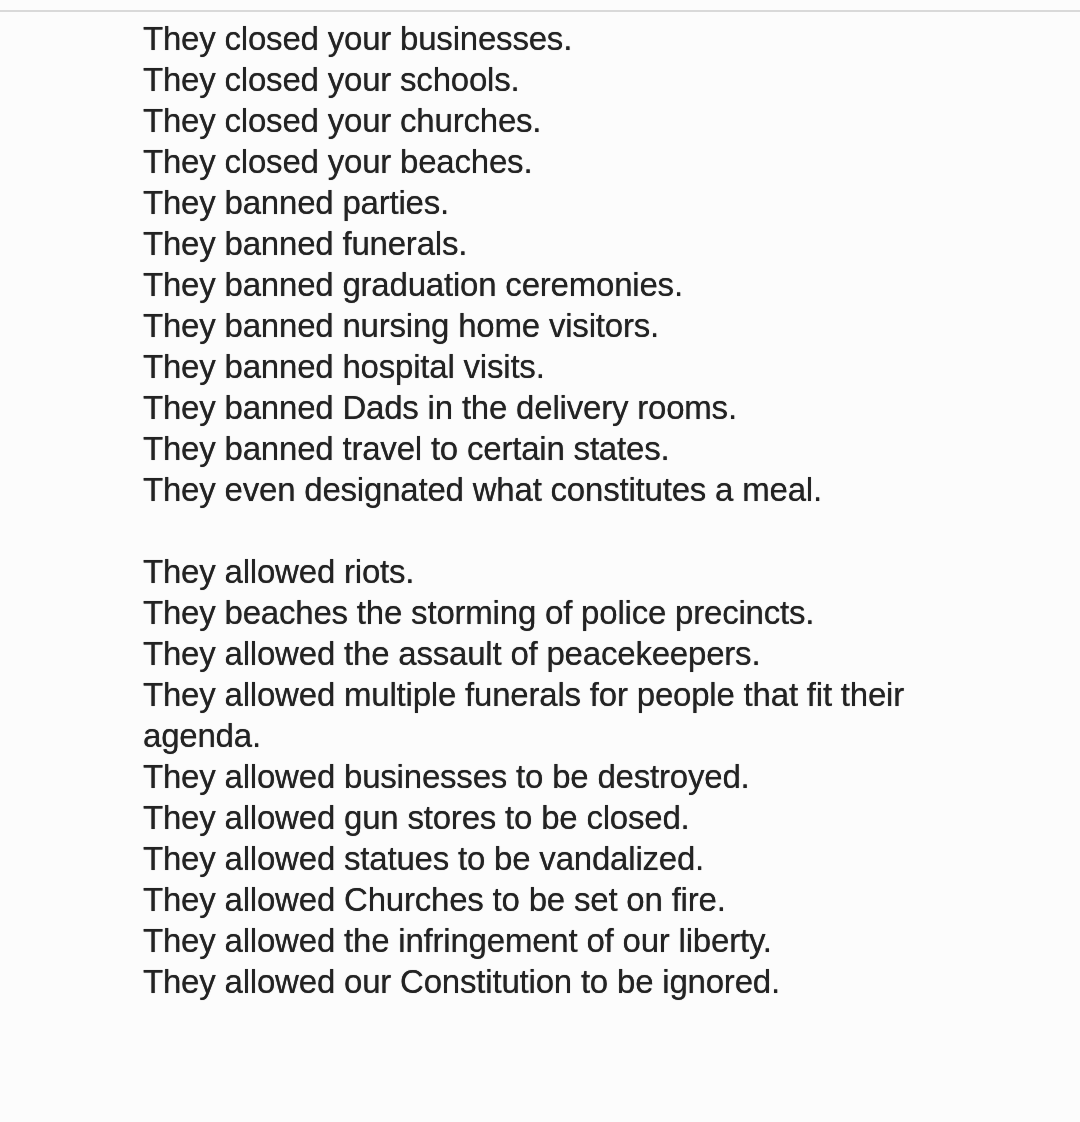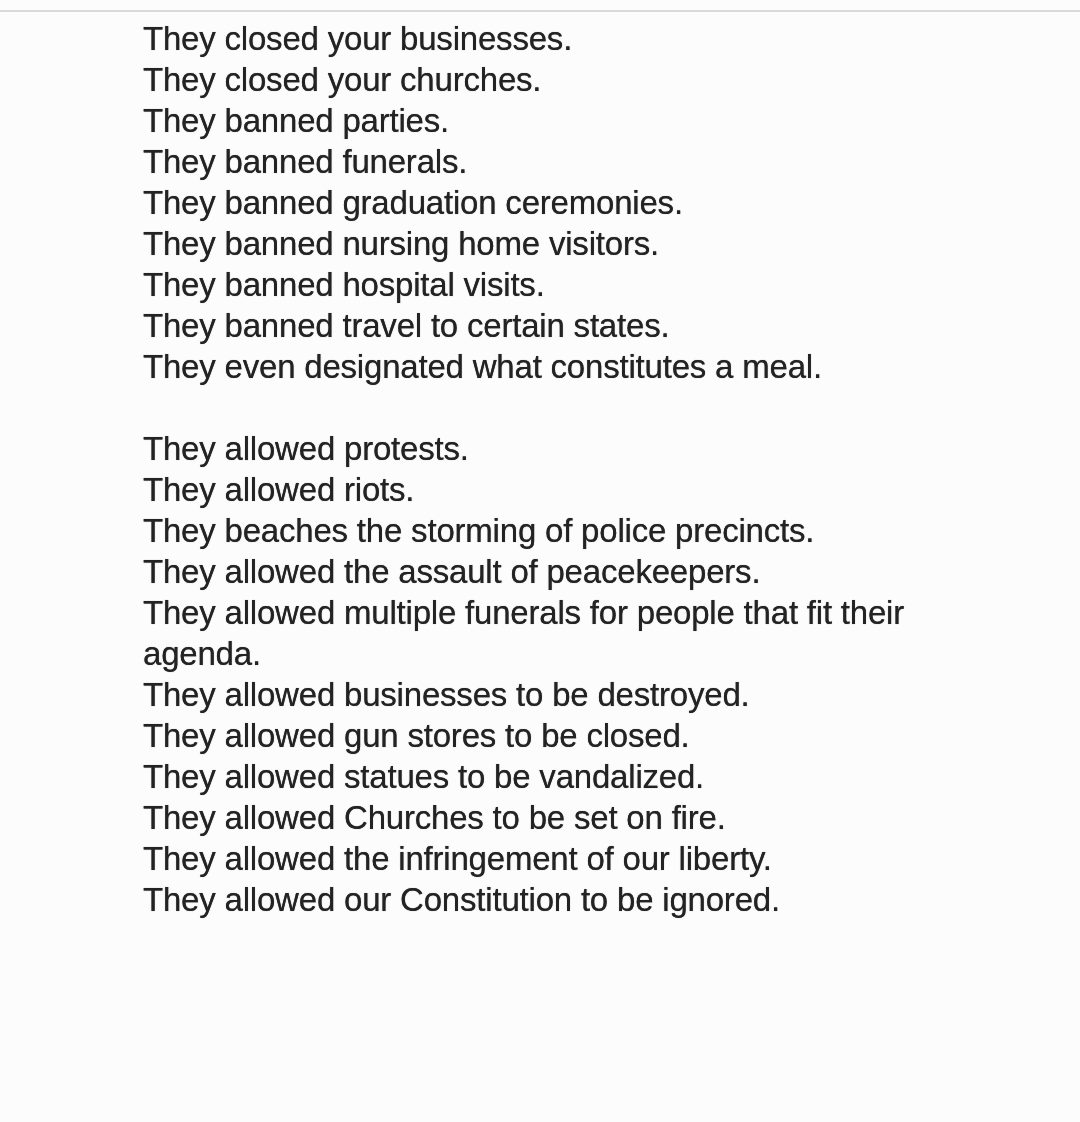--- a/index.html
+++ b/index.html
@@ -45,31 +45,33 @@
   }
 </style>
 </head>
 <body style="background: rgb(252, 252, 252);">
 
 <div class="screen">
   <div class="top-divider" style="background: rgb(217, 217, 217);"></div>
   <div class="text-block" id="text-block" style="color: rgb(35, 35, 35);">
       <div class="paragraph">
         <span class="text-line">They closed your businesses.</span>
+        <span class="text-line">They closed your schools.</span>
         <span class="text-line">They closed your churches.</span>
+        <span class="text-line">They closed your beaches.</span>
         <span class="text-line">They banned parties.</span>
         <span class="text-line">They banned funerals.</span>
         <span class="text-line">They banned graduation ceremonies.</span>
         <span class="text-line">They banned nursing home visitors.</span>
         <span class="text-line">They banned hospital visits.</span>
+        <span class="text-line">They banned Dads in the delivery rooms.</span>
         <span class="text-line">They banned travel to certain states.</span>
         <span class="text-line">They even designated what constitutes a meal.</span>
       </div>
       <div class="paragraph">
-        <span class="text-line">They allowed protests.</span>
         <span class="text-line">They allowed riots.</span>
         <span class="text-line">They beaches the storming of police precincts.</span>
         <span class="text-line">They allowed the assault of peacekeepers.</span>
         <span class="text-line">They allowed multiple funerals for people that fit their</span>
         <span class="text-line">agenda.</span>
         <span class="text-line">They allowed businesses to be destroyed.</span>
         <span class="text-line">They allowed gun stores to be closed.</span>
         <span class="text-line">They allowed statues to be vandalized.</span>
         <span class="text-line">They allowed Churches to be set on fire.</span>
         <span class="text-line">They allowed the infringement of our liberty.</span>

